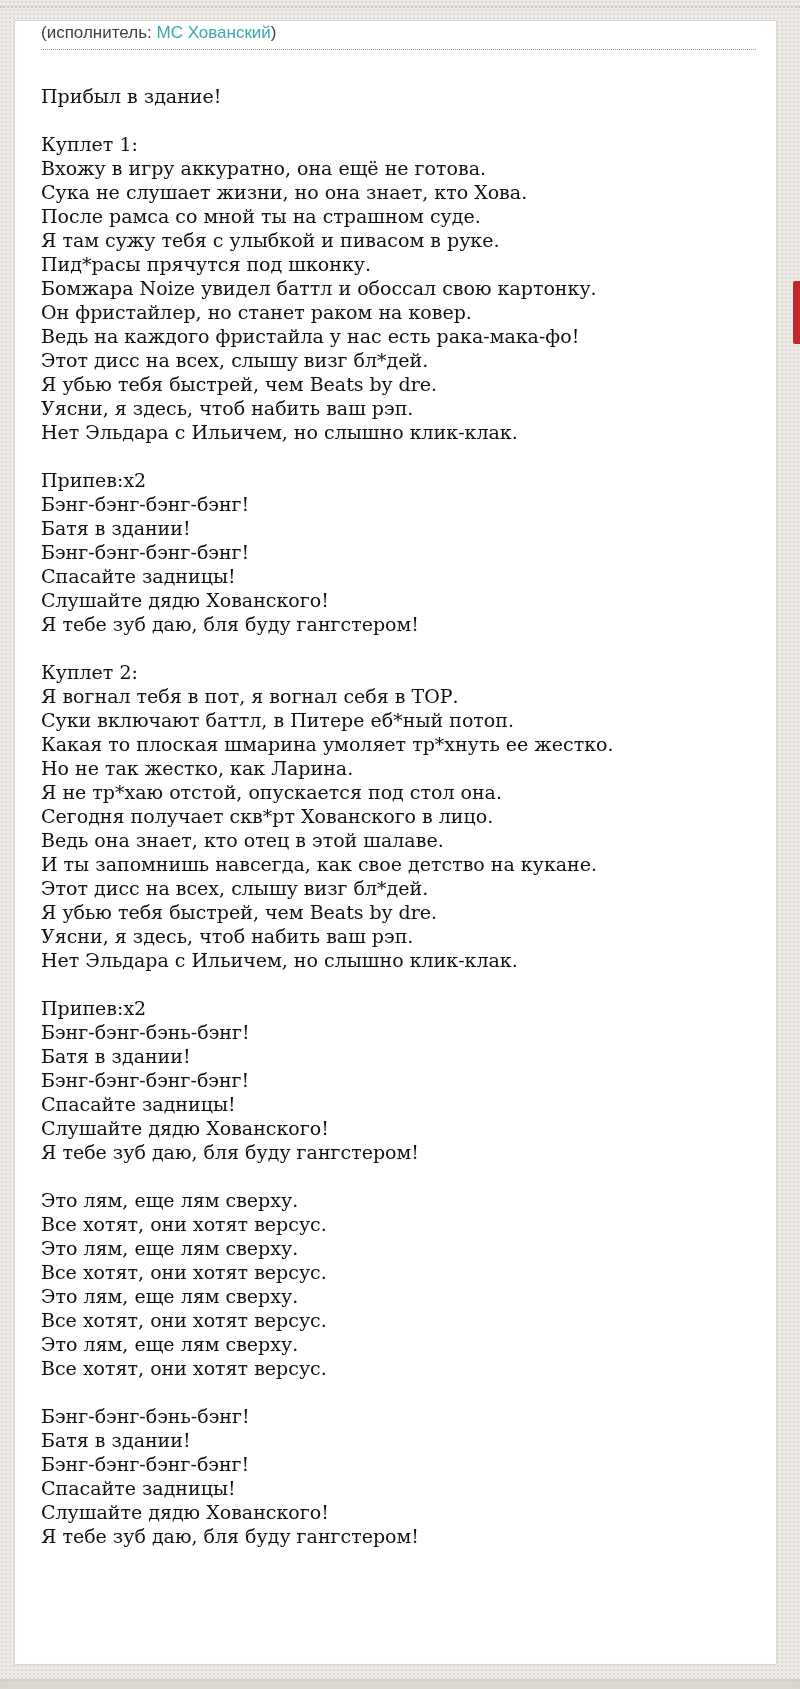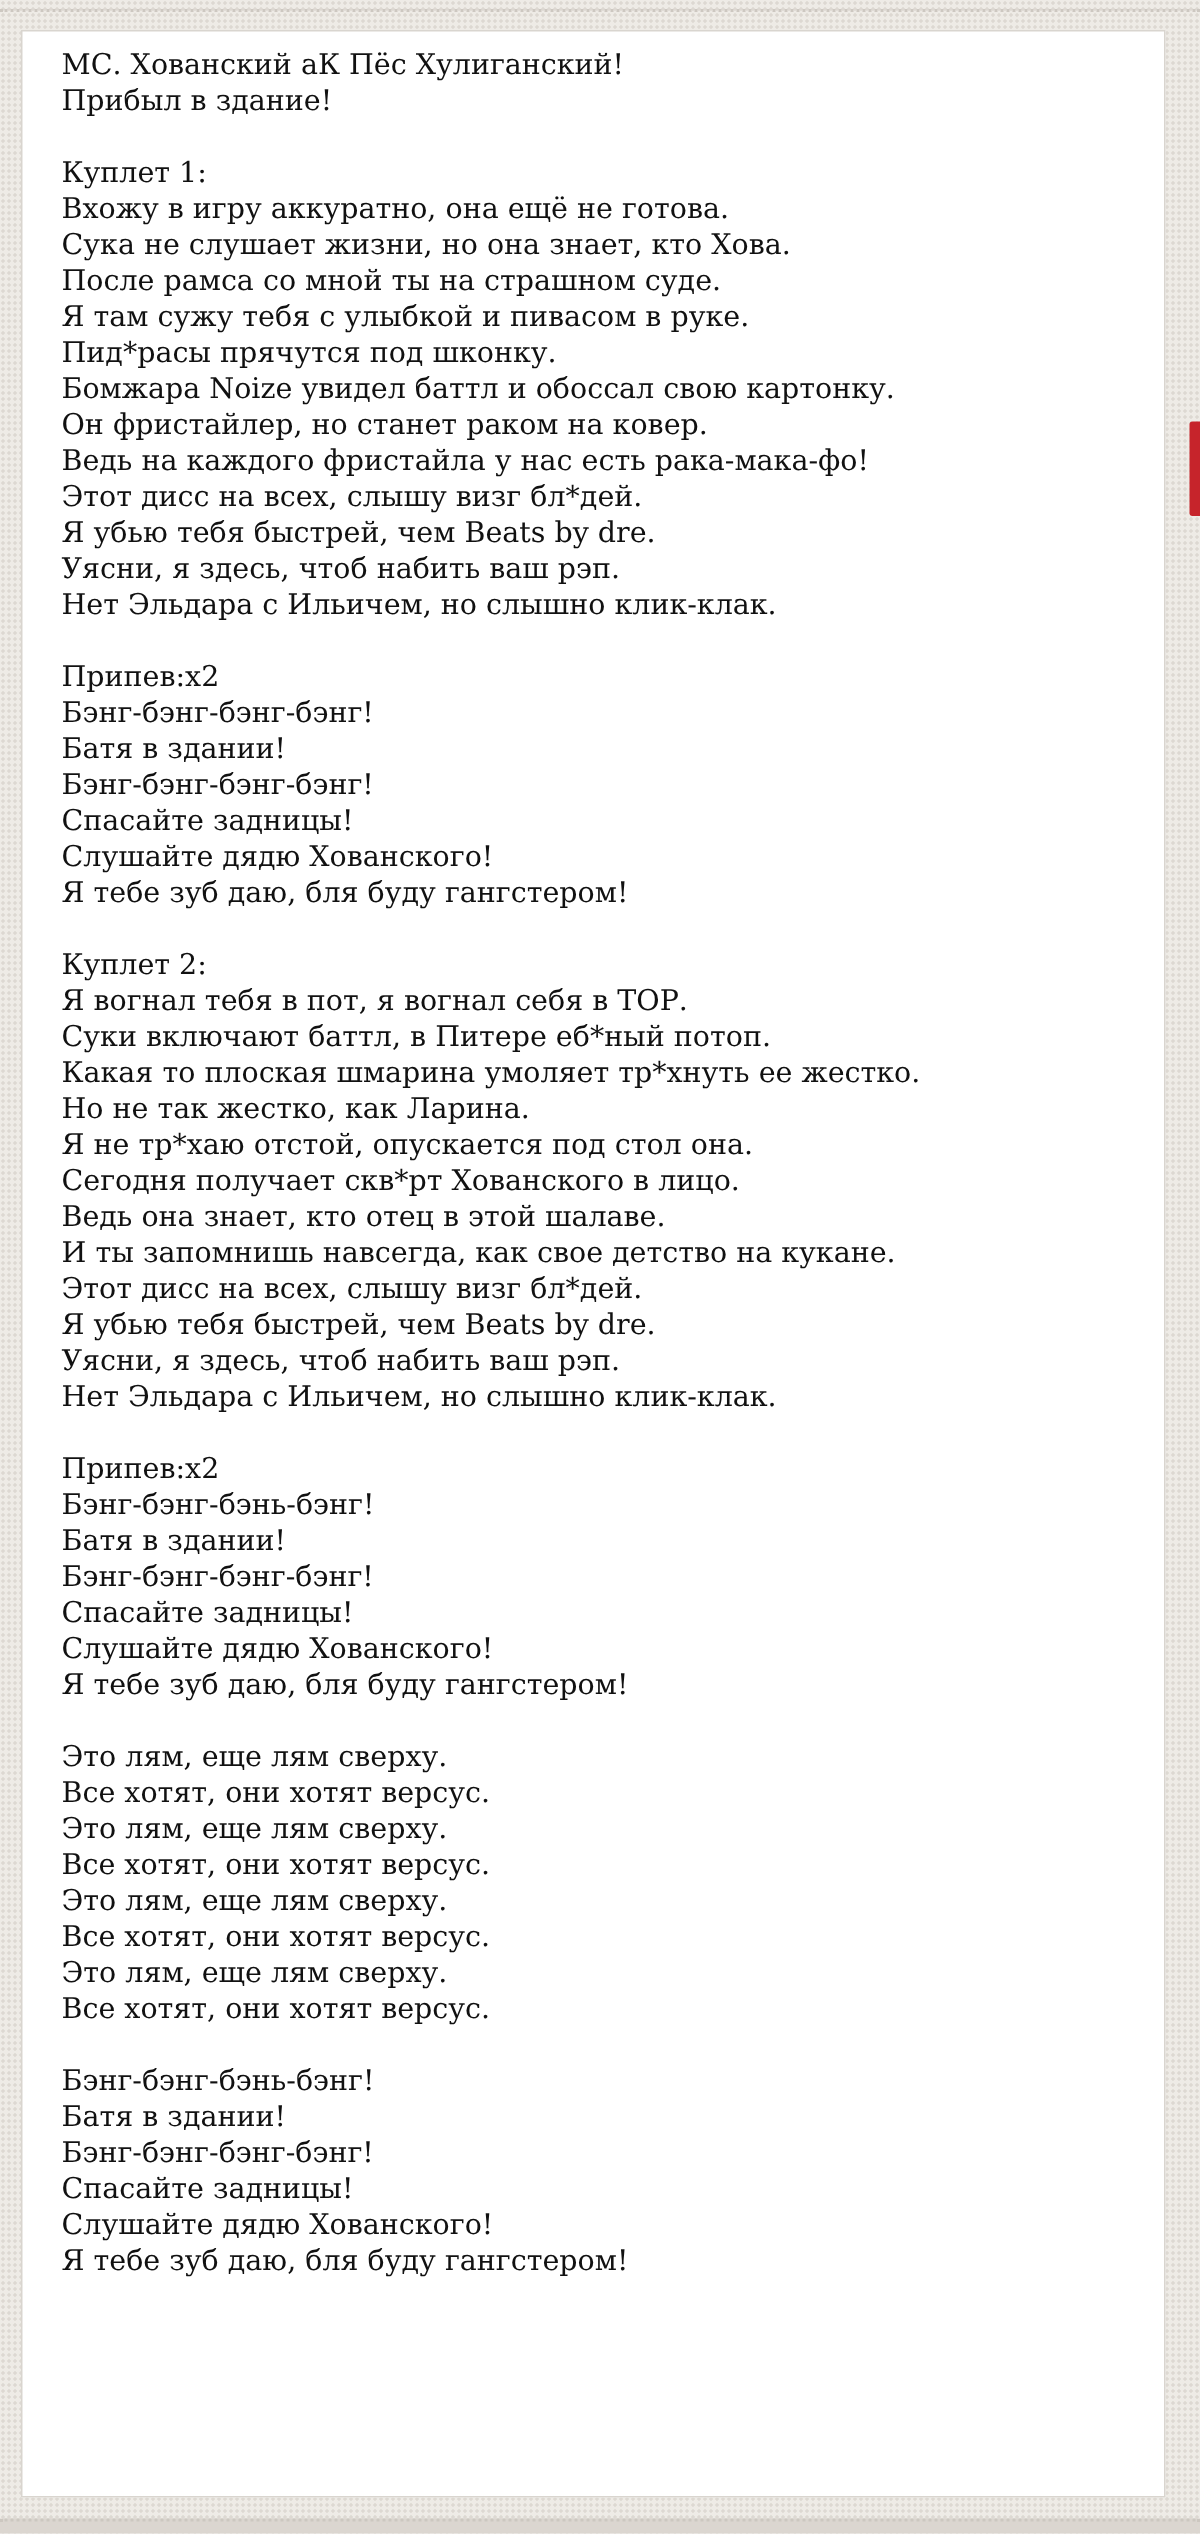--- a/index.html
+++ b/index.html
@@ -62,23 +62,24 @@
     position:absolute;left:0;bottom:0;width:100%;height:8px;
     background:#dbd6d0;border-top:2px dotted #ccc7c0;
   }
 </style>
 </head>
 <body>
 
 <div class="edge-dotted edge-top"></div>
 
 <div class="card">
+  <div class="subtitle"><span>(исполнитель: </span><a class="artist-link">МС Хованский</a><span>)</span></div>
 
   <div class="lyrics">
-      <p class="stanza"><span>МС. Хованский аК Пёс Хулиганский!</span><br><span>Прибыл в здание!</span></p>
+      <p class="stanza"><br><span>Прибыл в здание!</span></p>
       <p class="stanza"><span>Куплет 1:</span><br><span>Вхожу в игру аккуратно, она ещё не готова.</span><br><span>Сука не слушает жизни, но она знает, кто Хова.</span><br><span>После рамса со мной ты на страшном суде.</span><br><span>Я там сужу тебя с улыбкой и пивасом в руке.</span><br><span>Пид*расы прячутся под шконку.</span><br><span>Бомжара Noize увидел баттл и обоссал свою картонку.</span><br><span>Он фристайлер, но станет раком на ковер.</span><br><span>Ведь на каждого фристайла у нас есть рака-мака-фо!</span><br><span>Этот дисс на всех, слышу визг бл*дей.</span><br><span>Я убью тебя быстрей, чем Beats by dre.</span><br><span>Уясни, я здесь, чтоб набить ваш рэп.</span><br><span>Нет Эльдара с Ильичем, но слышно клик-клак.</span></p>
       <p class="stanza"><span>Припев:х2</span><br><span>Бэнг-бэнг-бэнг-бэнг!</span><br><span>Батя в здании!</span><br><span>Бэнг-бэнг-бэнг-бэнг!</span><br><span>Спасайте задницы!</span><br><span>Слушайте дядю Хованского!</span><br><span>Я тебе зуб даю, бля буду гангстером!</span></p>
       <p class="stanza"><span>Куплет 2:</span><br><span>Я вогнал тебя в пот, я вогнал себя в ТОР.</span><br><span>Суки включают баттл, в Питере еб*ный потоп.</span><br><span>Какая то плоская шмарина умоляет тр*хнуть ее жестко.</span><br><span>Но не так жестко, как Ларина.</span><br><span>Я не тр*хаю отстой, опускается под стол она.</span><br><span>Сегодня получает скв*рт Хованского в лицо.</span><br><span>Ведь она знает, кто отец в этой шалаве.</span><br><span>И ты запомнишь навсегда, как свое детство на кукане.</span><br><span>Этот дисс на всех, слышу визг бл*дей.</span><br><span>Я убью тебя быстрей, чем Beats by dre.</span><br><span>Уясни, я здесь, чтоб набить ваш рэп.</span><br><span>Нет Эльдара с Ильичем, но слышно клик-клак.</span></p>
       <p class="stanza"><span>Припев:х2</span><br><span>Бэнг-бэнг-бэнь-бэнг!</span><br><span>Батя в здании!</span><br><span>Бэнг-бэнг-бэнг-бэнг!</span><br><span>Спасайте задницы!</span><br><span>Слушайте дядю Хованского!</span><br><span>Я тебе зуб даю, бля буду гангстером!</span></p>
       <p class="stanza"><span>Это лям, еще лям сверху.</span><br><span>Все хотят, они хотят версус.</span><br><span>Это лям, еще лям сверху.</span><br><span>Все хотят, они хотят версус.</span><br><span>Это лям, еще лям сверху.</span><br><span>Все хотят, они хотят версус.</span><br><span>Это лям, еще лям сверху.</span><br><span>Все хотят, они хотят версус.</span></p>
       <p class="stanza"><span>Бэнг-бэнг-бэнь-бэнг!</span><br><span>Батя в здании!</span><br><span>Бэнг-бэнг-бэнг-бэнг!</span><br><span>Спасайте задницы!</span><br><span>Слушайте дядю Хованского!</span><br><span>Я тебе зуб даю, бля буду гангстером!</span></p>
     </div>
 
 </div>
 

